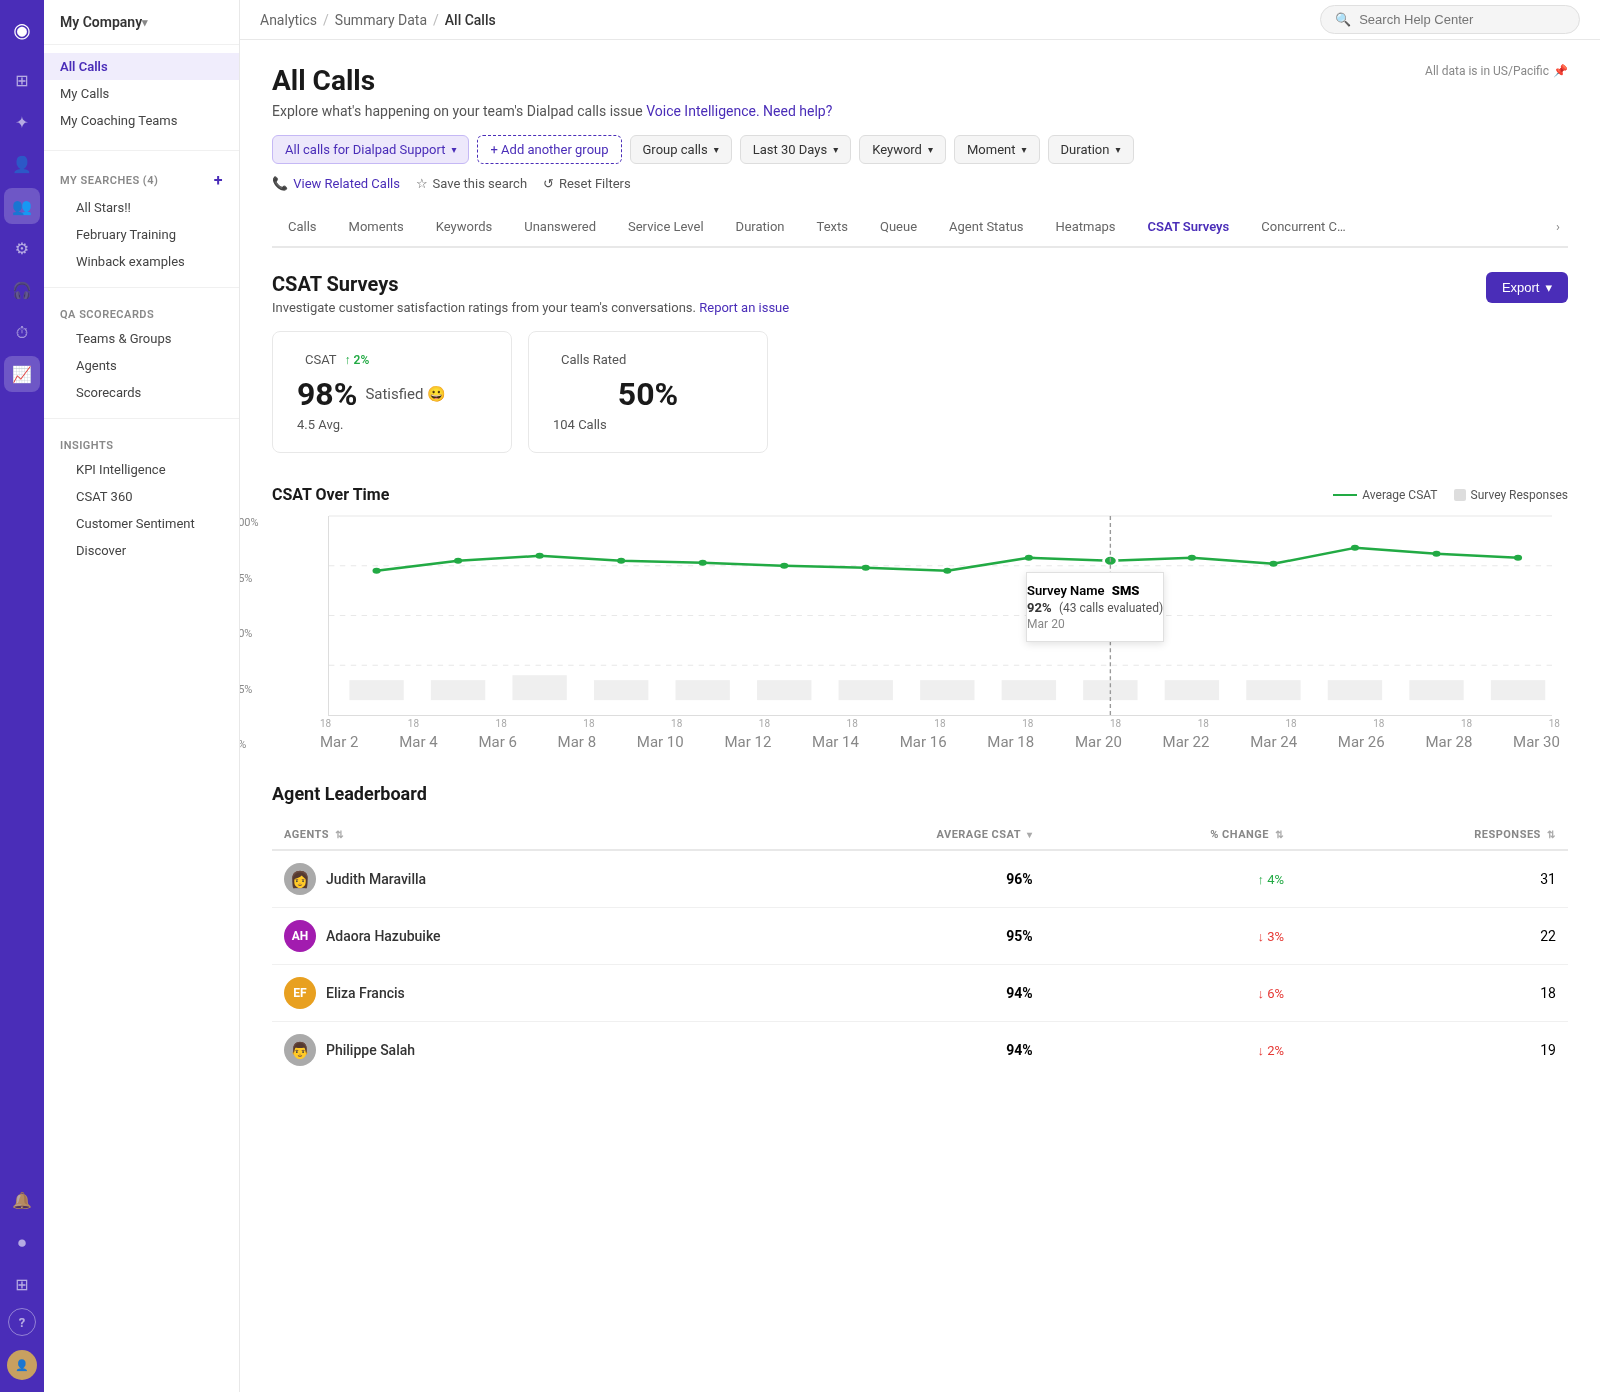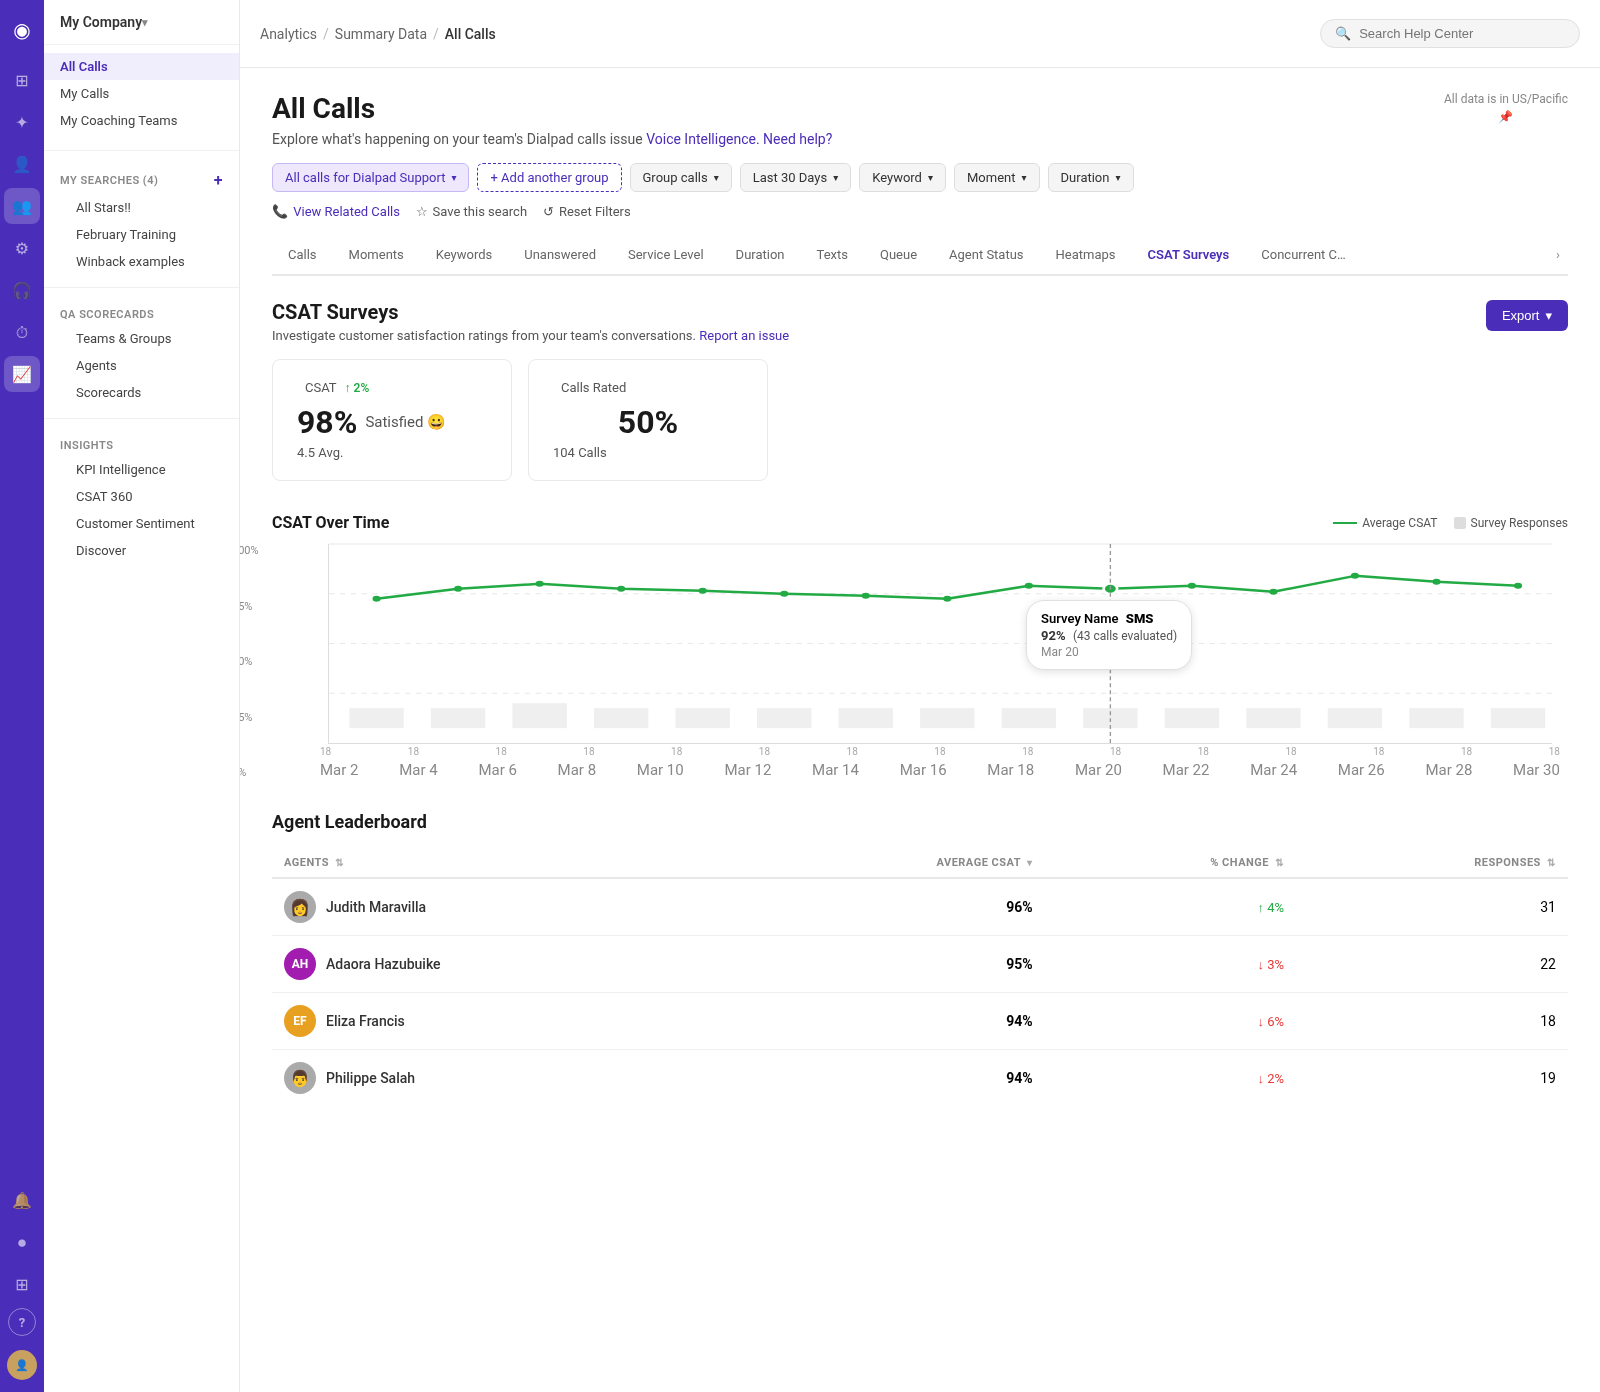--- a/index.html
+++ b/index.html
@@ -81,21 +81,21 @@
     .main {
       flex: 1;
       display: flex;
       flex-direction: column;
       overflow: hidden;
     }
     .topbar {
       background: #fff;
       border-bottom: 1px solid #e8e8e8;
       padding: 0 20px;
-      height: 68px;
+      height: 40px;
       display: flex;
       align-items: center;
       justify-content: space-between;
       flex-shrink: 0;
     }
     .breadcrumb {
       display: flex;
       align-items: center;
       gap: 6px;
       font-size: 14px;
@@ -139,21 +139,20 @@
     }
     .page-title { font-size: 28px; font-weight: 700; color: #1a1a1a; margin-bottom: 6px; }
     .page-subtitle { font-size: 14px; color: #555; }
     .page-subtitle a { color: #4a2db8; text-decoration: none; }
     .data-notice {
       font-size: 12px;
       color: #888;
       display: flex;
       align-items: center;
       gap: 4px;
-      flex-direction: column;
     }
 
     
     .filters {
       display: flex;
       align-items: center;
       gap: 8px;
       margin-bottom: 12px;
       flex-wrap: wrap;
     }
@@ -332,22 +331,22 @@
       width: 100%;
       height: 100%;
       overflow: visible;
     }
 
     
     .chart-tooltip {
       position: absolute;
       background: #fff;
       border: 1px solid #e0e0e0;
-      border-radius: 18px;
-      padding: 10px 14px;
+      border-radius: 0;
+      padding: 10px 0;
       font-size: 13px;
       box-shadow: 0 2px 8px rgba(0,0,0,0.12);
       pointer-events: none;
       top: 28%;
       left: 57%;
     }
     .tooltip-title { font-weight: 600; margin-bottom: 2px; }
     .tooltip-value { color: #333; margin-bottom: 2px; }
     .tooltip-date { color: #888; font-size: 12px; }
 

